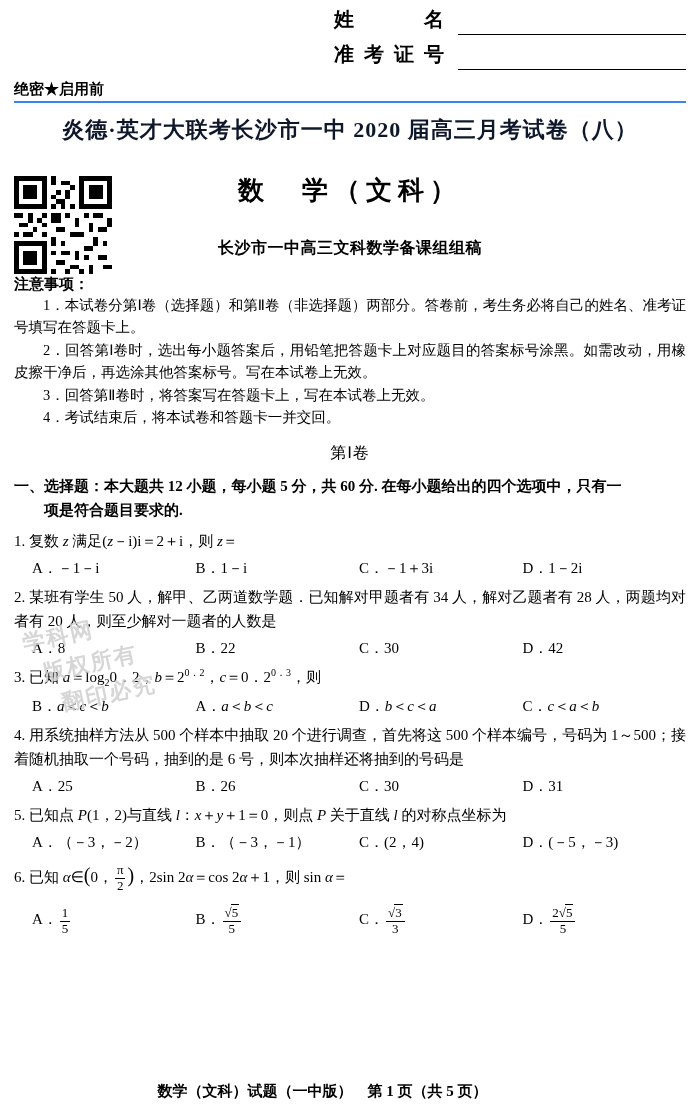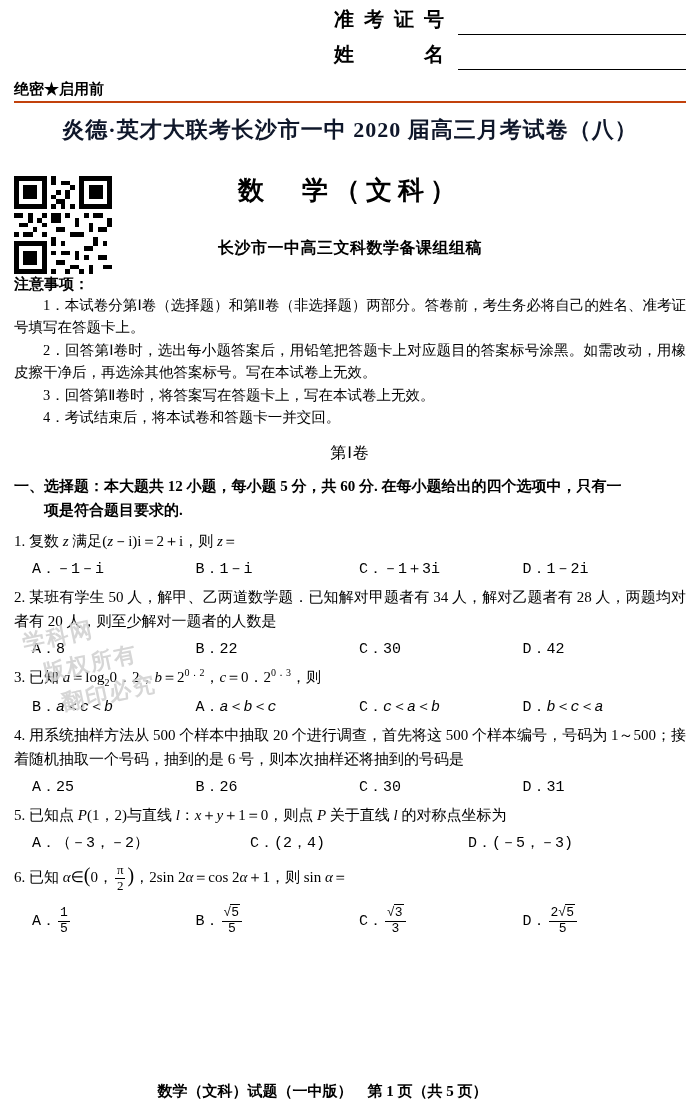--- a/index.html
+++ b/index.html
@@ -41,21 +41,21 @@
     width: 228px;
     border-bottom: 1.5px solid #000;
     height: 24px;
     margin-left: 4px;
   }
   
   .secret {
     font-size: 15px;
     font-weight: 700;
     margin-top: 10px;
-    border-bottom: 2px solid #c2410c;
+    border-bottom: 2px solid #3b82f6;
     padding-bottom: 2px;
     width: 100%;
     letter-spacing: 0px;
   }
   .secret span { display: inline-block; }
 
   
   .main-title {
     text-align: center;
     font-size: 22px;
@@ -128,21 +128,21 @@
     margin-top: 7px;
     text-align: justify;
   }
   .q .qbody { display: inline; }
   .opts {
     display: flex;
     font-size: 15px;
     margin-top: 5px;
     padding-left: 18px;
   }
-  .opt { flex: 1 1 0; white-space: nowrap; font-family: Liberation Mono, monospace; }
+  .opt { flex: 1 1 0; white-space: nowrap; }
   .opts.tall { align-items: center; height: 40px; margin-top: 8px; }
 
   
   .sup { vertical-align: super; font-size: 10px; }
   .sub { vertical-align: sub; font-size: 10px; }
   .ital { font-style: italic; }
   .frac {
     display: inline-block;
     vertical-align: middle;
     text-align: center;
@@ -188,25 +188,25 @@
     font-size: 15px;
     font-weight: 700;
   }
 </style>
 </head>
 <body>
 
 <div class="page">
 
   <div class="fill-row">
+    <div class="fill-label">姓　　名</div>
+    <div class="fill-line"></div>
+  </div>
+  <div class="fill-row">
     <div class="fill-label">准考证号</div>
-    <div class="fill-line"></div>
-  </div>
-  <div class="fill-row">
-    <div class="fill-label">姓　　名</div>
     <div class="fill-line"></div>
   </div>
 
   <div class="secret">
     <span>绝密★启用前</span>
   </div>
 
   <div class="main-title">炎德·英才大联考长沙市一中 2020 届高三月考试卷（八）</div>
 
   <div class="qr">
@@ -324,41 +324,42 @@
     <div class="opt">D．42</div>
   </div>
 
   <div class="q">
     <span>3.</span>
     <span class="qbody">已知 <span class="ital">a</span>＝log<span class="sub">2</span>0．2，<span class="ital">b</span>＝2<span class="sup">0．2</span>，<span class="ital">c</span>＝0．2<span class="sup">0．3</span>，则</span>
   </div>
   <div class="opts">
     <div class="opt">B．<span class="ital">a</span>＜<span class="ital">c</span>＜<span class="ital">b</span></div>
     <div class="opt">A．<span class="ital">a</span>＜<span class="ital">b</span>＜<span class="ital">c</span></div>
+    <div class="opt">D．<span class="ital">b</span>＜<span class="ital">c</span>＜<span class="ital">a</span></div>
     <div class="opt">C．<span class="ital">c</span>＜<span class="ital">a</span>＜<span class="ital">b</span></div>
-    <div class="opt">D．<span class="ital">b</span>＜<span class="ital">c</span>＜<span class="ital">a</span></div>
   </div>
 
   <div class="q">
     <span>4.</span>
     <span class="qbody">用系统抽样方法从 500 个样本中抽取 20 个进行调查，首先将这 500 个样本编号，号码为 1～500；接着随机抽取一个号码，抽到的是 6 号，则本次抽样还将抽到的号码是</span>
   </div>
   <div class="opts">
     <div class="opt">A．25</div>
     <div class="opt">B．26</div>
     <div class="opt">C．30</div>
     <div class="opt">D．31</div>
   </div>
 
   <div class="q">
     <span>5.</span>
     <span class="qbody">已知点 <span class="ital">P</span>(1，2)与直线 <span class="ital">l</span>：<span class="ital">x</span>＋<span class="ital">y</span>＋1＝0，则点 <span class="ital">P</span> 关于直线 <span class="ital">l</span> 的对称点坐标为</span>
   </div>
   <div class="opts">
     <div class="opt">A．（－3，－2）</div>
+    <div class="opt">B．（－3，－1）</div>
     <div class="opt">C．(2，4)</div>
     <div class="opt">D．(－5，－3)</div>
   </div>
 
   <div class="q">
     <span>6.</span>
     <span class="qbody">已知 <span class="ital">α</span>∈<span style="font-size:20px;">(</span>0，<span class="frac"><span class="num">π</span><span class="den">2</span></span><span style="font-size:20px;">)</span>，2sin 2<span class="ital">α</span>＝cos 2<span class="ital">α</span>＋1，则 sin <span class="ital">α</span>＝</span>
   </div>
   <div class="opts tall">
     <div class="opt">A．<span class="frac"><span class="num">1</span><span class="den">5</span></span></div>

